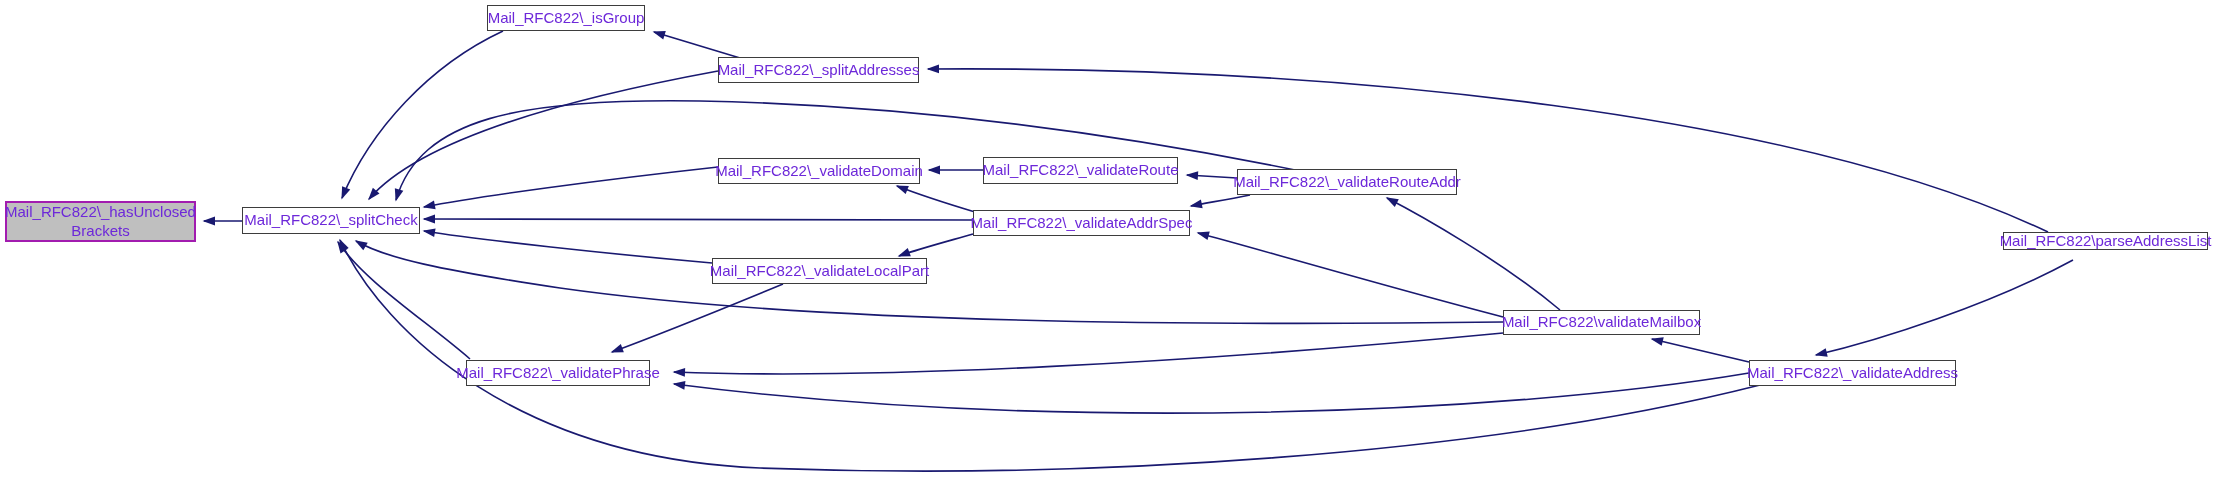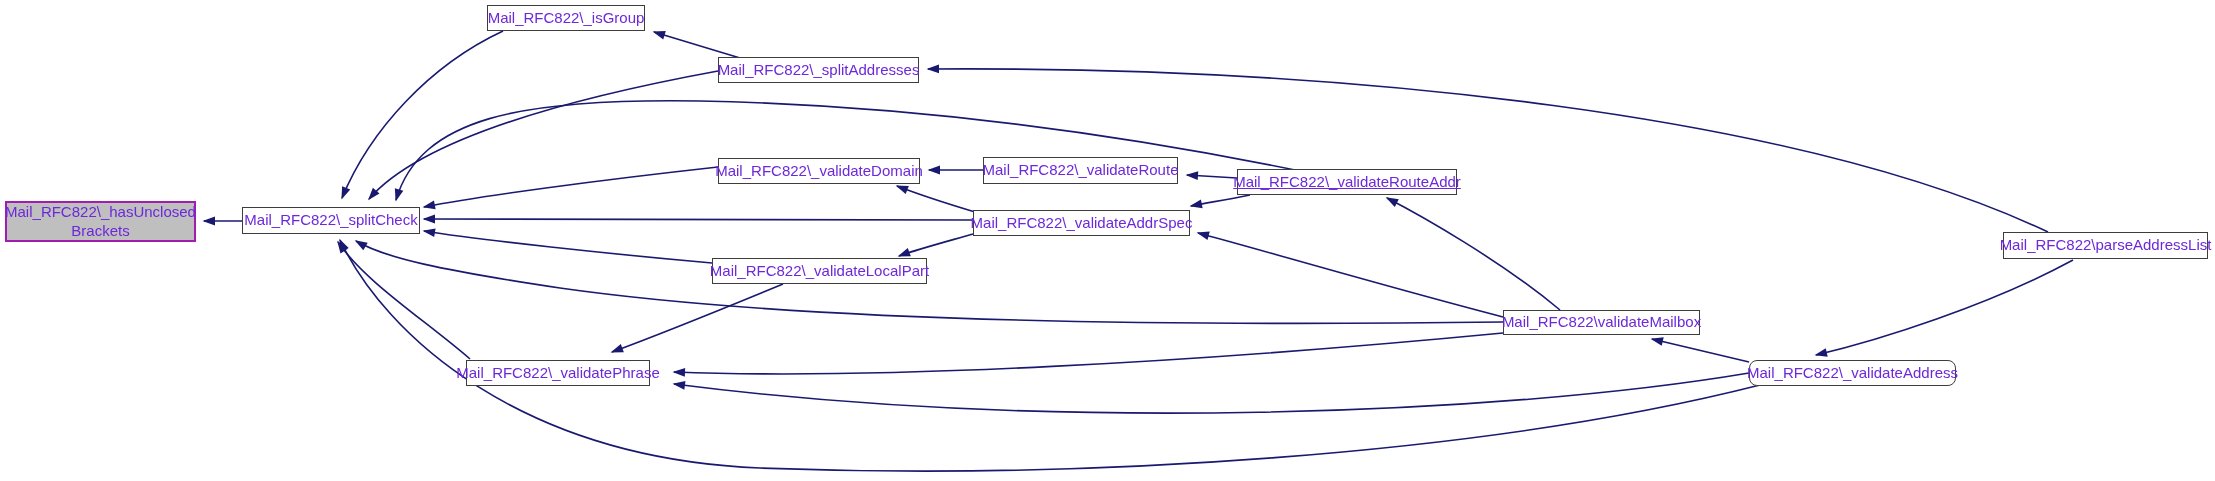--- a/index.html
+++ b/index.html
@@ -81,19 +81,19 @@
   </svg>
   <div>
       <div class="node hl" style="left: 5px; top: 201px; width: 191px; height: 41px;">Mail_RFC822\_hasUnclosed Brackets</div>
       <div class="node" style="left: 242px; top: 207px; width: 178px; height: 27px;">Mail_RFC822\_splitCheck</div>
       <div class="node" style="left: 487px; top: 5px; width: 158px; height: 26px;">Mail_RFC822\_isGroup</div>
       <div class="node" style="left: 718px; top: 57px; width: 201px; height: 26px;">Mail_RFC822\_splitAddresses</div>
       <div class="node" style="left: 718px; top: 158px; width: 202px; height: 26px;">Mail_RFC822\_validateDomain</div>
       <div class="node" style="left: 983px; top: 157px; width: 195px; height: 27px;">Mail_RFC822\_validateRoute</div>
       <div class="node" style="left: 973px; top: 210px; width: 217px; height: 26px;">Mail_RFC822\_validateAddrSpec</div>
       <div class="node" style="left: 712px; top: 258px; width: 215px; height: 26px;">Mail_RFC822\_validateLocalPart</div>
-      <div class="node" style="left: 1237px; top: 169px; width: 220px; height: 26px; text-decoration: underline;">Mail_RFC822\_validateRouteAddr</div>
+      <div class="node" style="left: 1237px; top: 169px; width: 220px; height: 26px;">Mail_RFC822\_validateRouteAddr</div>
       <div class="node" style="left: 1503px; top: 310px; width: 197px; height: 25px;">Mail_RFC822\validateMailbox</div>
       <div class="node" style="left: 466px; top: 360px; width: 184px; height: 26px;">Mail_RFC822\_validatePhrase</div>
-      <div class="node" style="left: 1749px; top: 360px; width: 207px; height: 26px; border-radius: 8px;">Mail_RFC822\_validateAddress</div>
-      <div class="node" style="left: 2003px; top: 232px; width: 205px; height: 27px; text-align: center;">Mail_RFC822\parseAddressList</div>
+      <div class="node" style="left: 1749px; top: 360px; width: 207px; height: 26px;">Mail_RFC822\_validateAddress</div>
+      <div class="node" style="left: 2003px; top: 232px; width: 205px; height: 18px; text-align: center;">Mail_RFC822\parseAddressList</div>
     </div>
 </div>
 
 </body></html>

